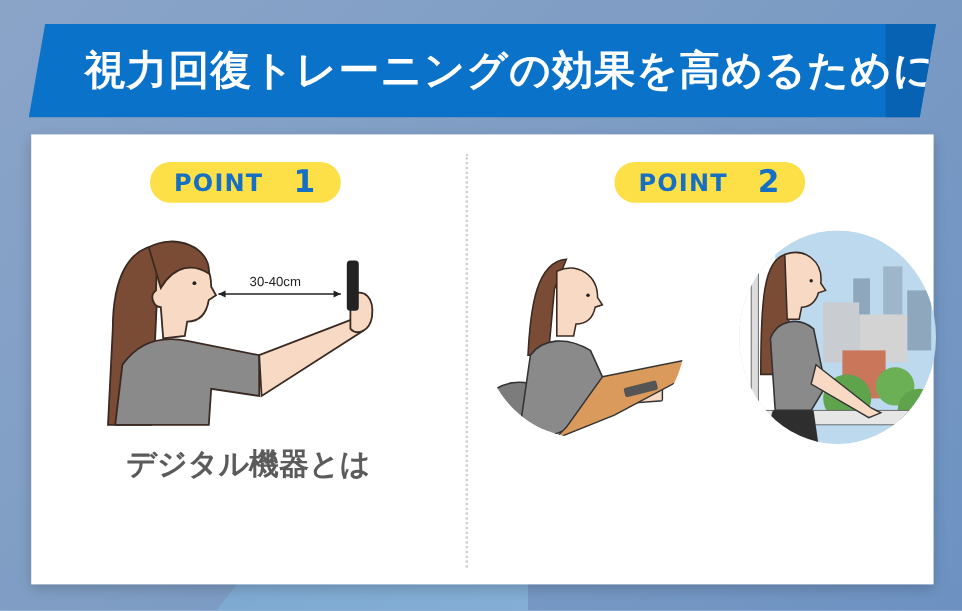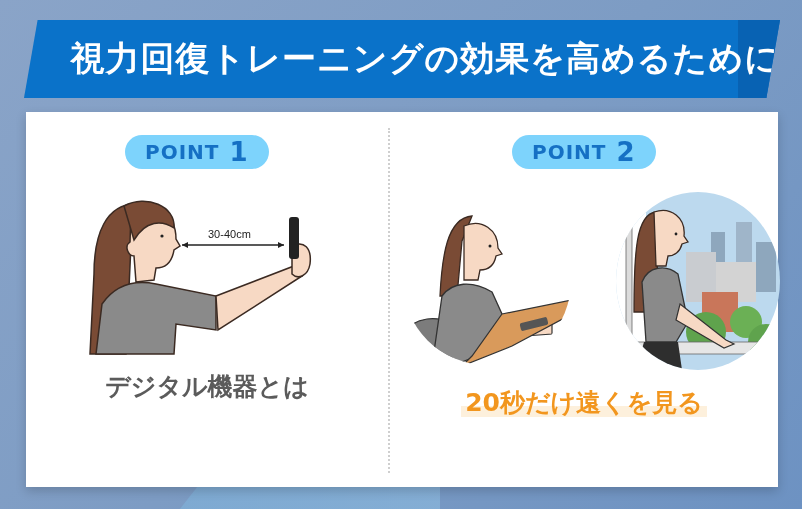--- a/index.html
+++ b/index.html
@@ -37,23 +37,23 @@
   }
   .divider {
     position: absolute; left: 362px; top: 16px; height: 345px;
     border-left: 2px dotted #cfcfcf;
   }
   .col { position: absolute; top: 0; height: 100%; }
   .col1 { left: 0; width: 362px; }
   .col2 { left: 364px; width: 388px; }
   .pill {
     position: absolute; top: 23px; height: 34px; padding: 0 20px;
-    background: #7dd3fc; border-radius: 17px;
+    background: #fde047; border-radius: 17px;
     color: #1570c4; font-weight: bold; font-size: 20px; letter-spacing: 1px;
-    display: flex; align-items: center; gap: 10px;
+    display: flex; align-items: center; gap: 25px;
   }
   .pill .num { font-size: 26px; }
   .col1 .pill { left: 99px; }
   .col2 .pill { left: 122px; }
   .illus { position: absolute; }
   .caption {
     position: absolute; width: 100%; text-align: center;
     font-weight: bold; font-size: 25px; line-height: 34px; color: #5b5b5b;
   }
   .col1 .caption { top: 258px; }
@@ -156,16 +156,15 @@
         <path d="M40 20 C20 22 18 60 18 120 L38 120 L44 40 Z" fill="#7a4b35" stroke="#3b2a22" stroke-width="1.3"></path>
         <path d="M38 20 C55 14 70 26 68 44 L72 50 L66 52 C64 60 58 64 52 64 L50 74 L40 74 Z" fill="#f7d9c4" stroke="#3b2a22" stroke-width="1.3"></path>
         <circle cx="60" cy="42" r="1.4" fill="#222"></circle>
         <path d="M26 90 C32 74 50 72 62 82 L72 130 L60 150 L30 150 Z" fill="#8a8a8a" stroke="#333" stroke-width="1.3"></path>
         <path d="M64 112 L110 148 L118 152 L108 156 L60 128 Z" fill="#f7d9c4" stroke="#333" stroke-width="1.2"></path>
         <path d="M28 150 L62 150 L66 178 L20 178 Z" fill="#2e2e2e"></path>
       </g>
     </svg>
 
     <div class="caption">
-      <div><span class="hl">20秒だけ遠くを見る</span></div>
     </div>
   </div>
 </div>
 
 </body></html>

